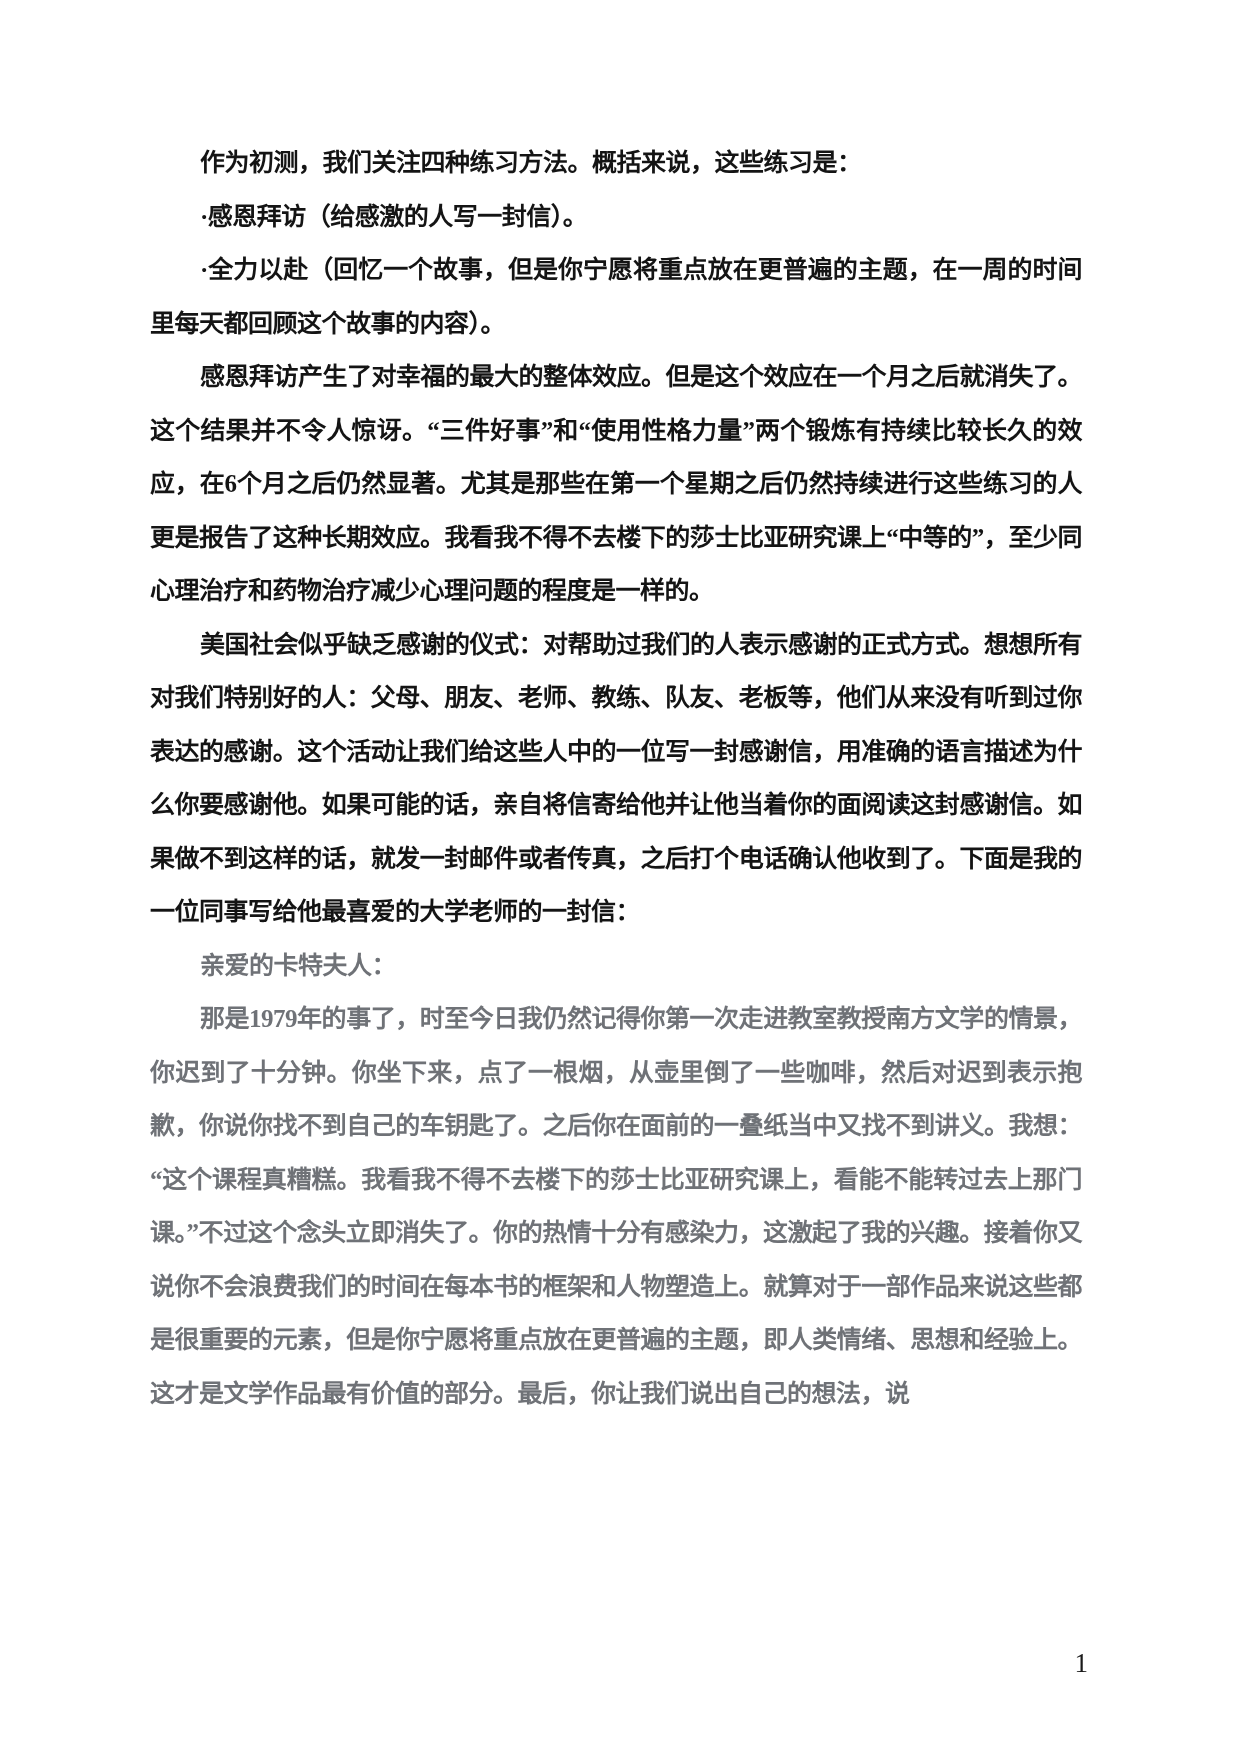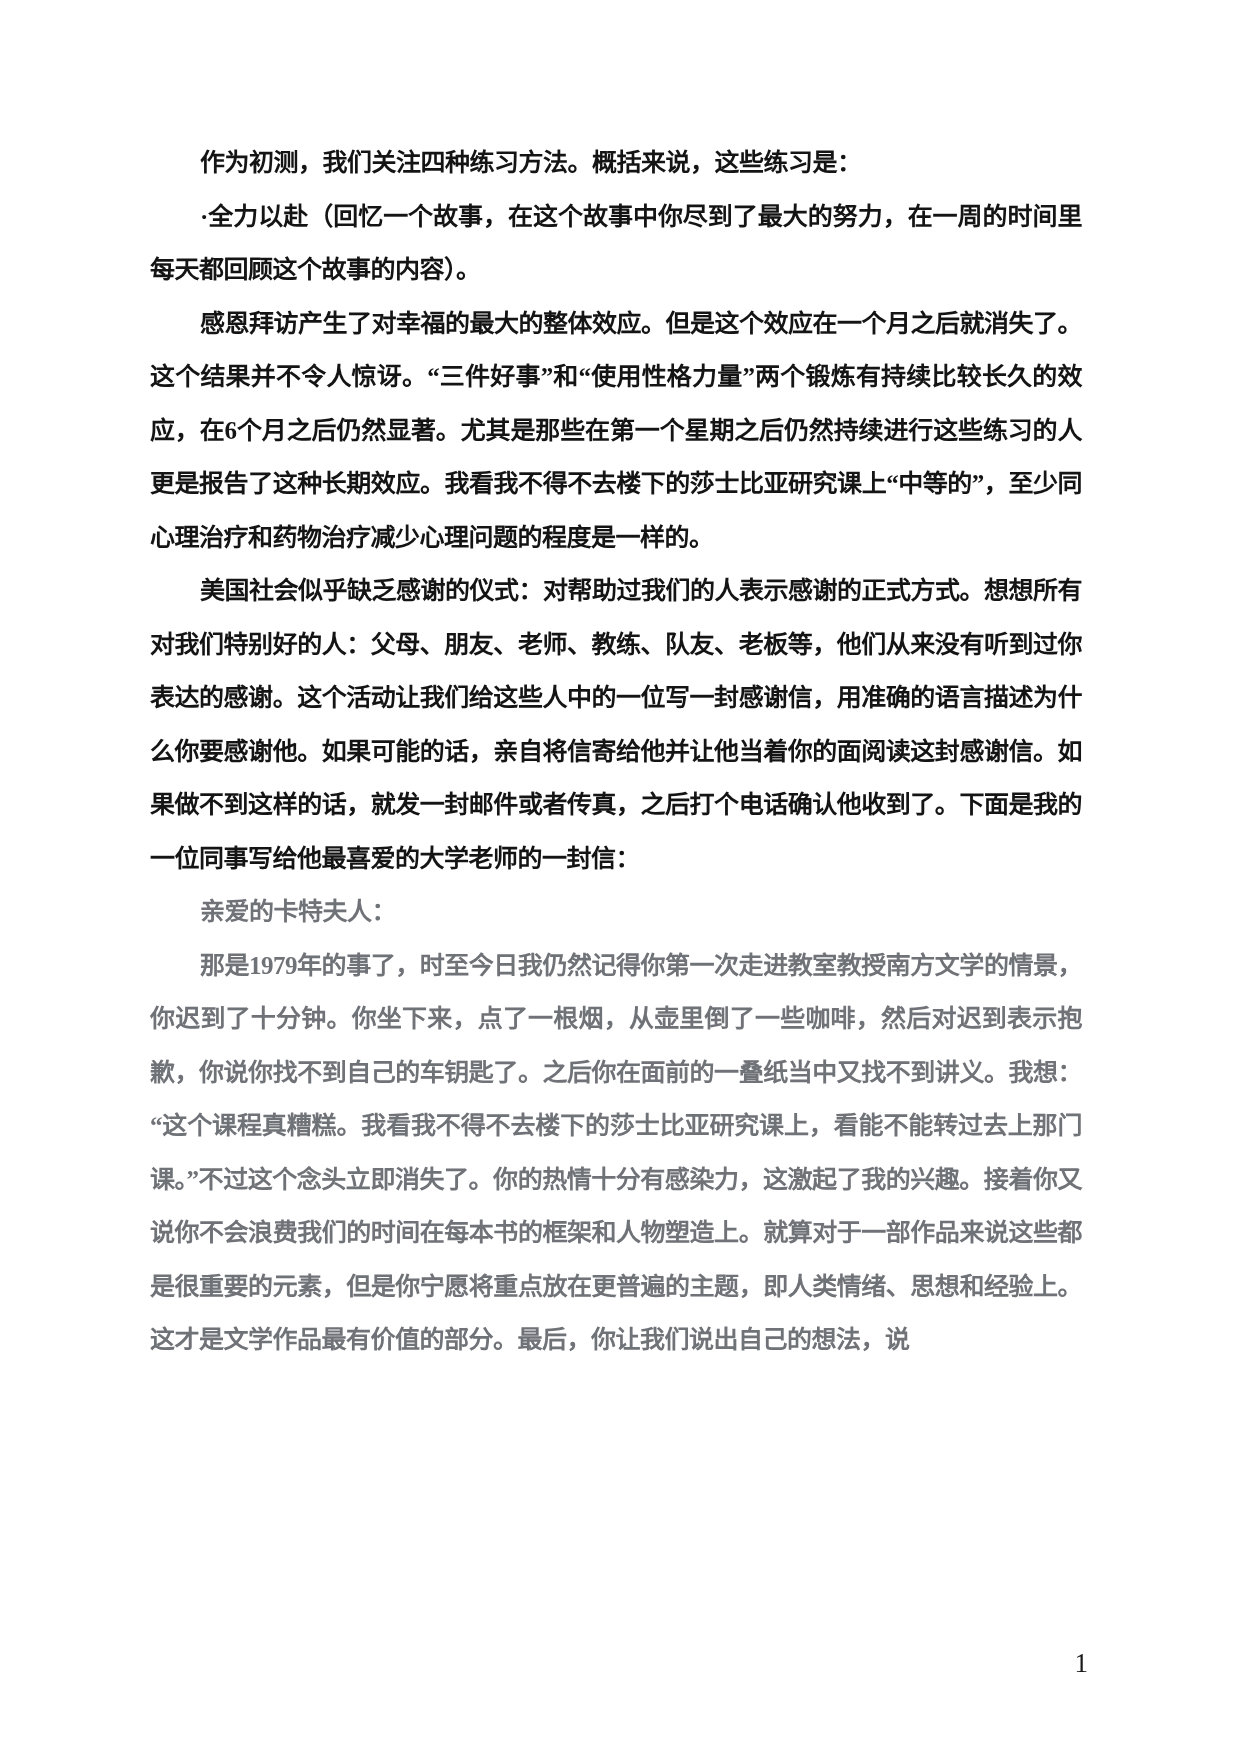--- a/index.html
+++ b/index.html
@@ -50,21 +50,22 @@
     line-height: 30px;
     color: #1a1a1a;
   }
 </style>
 </head>
 <body>
 
 <div class="page">
   <div class="content">
     <p class="body-text">作为初测，我们关注四种练习方法。概括来说，这些练习是：</p>
-    <p class="body-text">·全力以赴（回忆一个故事，在这个故事中你尽到了最大的努力，在一周的时间里每天都回顾这个故事的内容）。</p>
+    <p class="body-text">·感恩拜访（给感激的人写一封信）。</p>
+    <p class="body-text">·全力以赴（回忆一个故事，但是你宁愿将重点放在更普遍的主题，在一周的时间里每天都回顾这个故事的内容）。</p>
     <p class="body-text">感恩拜访产生了对幸福的最大的整体效应。但是这个效应在一个月之后就消失了。这个结果并不令人惊讶。“三件好事”和“使用性格力量”两个锻炼有持续比较长久的效应，在6个月之后仍然显著。尤其是那些在第一个星期之后仍然持续进行这些练习的人更是报告了这种长期效应。我看我不得不去楼下的莎士比亚研究课上“中等的”，至少同心理治疗和药物治疗减少心理问题的程度是一样的。</p>
     <p class="body-text">美国社会似乎缺乏感谢的仪式：对帮助过我们的人表示感谢的正式方式。想想所有对我们特别好的人：父母、朋友、老师、教练、队友、老板等，他们从来没有听到过你表达的感谢。这个活动让我们给这些人中的一位写一封感谢信，用准确的语言描述为什么你要感谢他。如果可能的话，亲自将信寄给他并让他当着你的面阅读这封感谢信。如果做不到这样的话，就发一封邮件或者传真，之后打个电话确认他收到了。下面是我的一位同事写给他最喜爱的大学老师的一封信：</p>
     <p class="letter-text">亲爱的卡特夫人：</p>
     <p class="letter-text">那是1979年的事了，时至今日我仍然记得你第一次走进教室教授南方文学的情景，你迟到了十分钟。你坐下来，点了一根烟，从壶里倒了一些咖啡，然后对迟到表示抱歉，你说你找不到自己的车钥匙了。之后你在面前的一叠纸当中又找不到讲义。我想：“这个课程真糟糕。我看我不得不去楼下的莎士比亚研究课上，看能不能转过去上那门课。”不过这个念头立即消失了。你的热情十分有感染力，这激起了我的兴趣。接着你又说你不会浪费我们的时间在每本书的框架和人物塑造上。就算对于一部作品来说这些都是很重要的元素，但是你宁愿将重点放在更普遍的主题，即人类情绪、思想和经验上。这才是文学作品最有价值的部分。最后，你让我们说出自己的想法，说</p>
   </div>
 
   <div class="footer">1</div>
 </div>
 
 </body></html>

